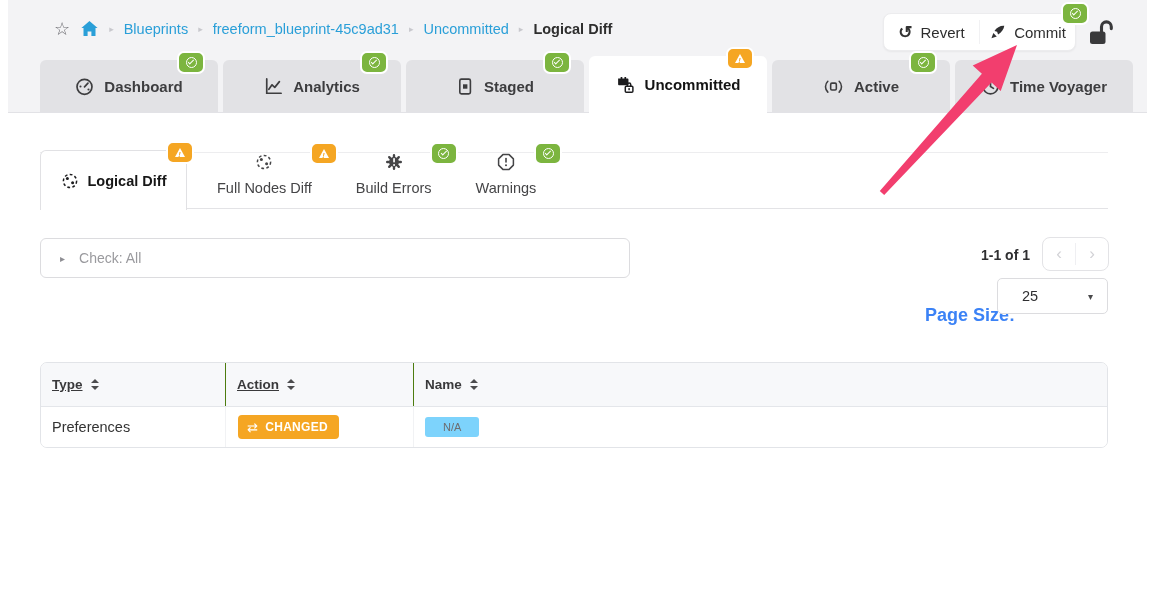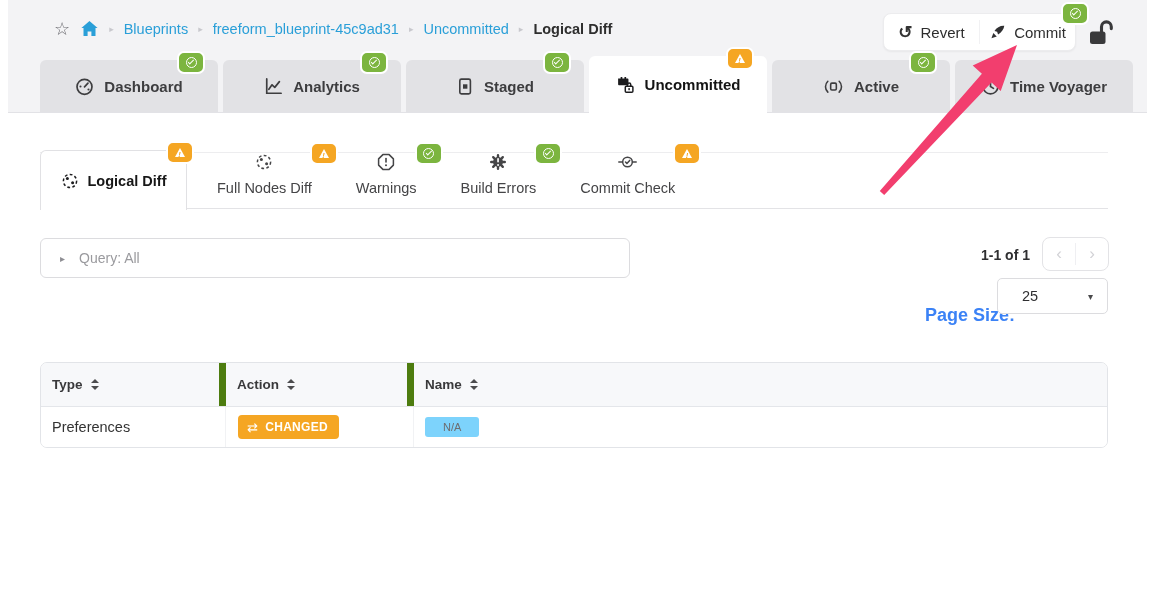--- a/index.html
+++ b/index.html
@@ -145,21 +145,21 @@
   .thead { display:flex; height:44px; background:#f7f8fa; border-bottom:1px solid #e4e6ea; }
   .th {
     display:flex; align-items:center; padding-left:11px;
     font-size:13.5px; font-weight:700; color:#39393b; cursor:pointer;
   }
   .trow { display:flex; height:40px; background:#fff; }
   .td { display:flex; align-items:center; padding-left:11px; font-size:14.5px; color:#333; }
   .col-type { width:185px; }
   .col-action { width:188px; }
   .col-name { flex:1; }
-  .th.col-type, .th.col-action { border-right:7px solid #4d7c0f; }
+  .th.col-type, .th.col-action { border-right:1px solid #4d7c0f;text-decoration:underline; }
   .td.col-type, .td.col-action { border-right:1px solid #f1f2f4; }
 
   .sort { display:inline-flex; flex-direction:column; gap:2.5px; margin-left:8px; }
   .sort i { display:block; width:0; height:0; border-left:4px solid transparent; border-right:4px solid transparent; }
   .sort .up { border-bottom:4.5px solid #4c4c4e; }
   .sort .down { border-top:4.5px solid #4c4c4e; }
 
   .changed-badge {
     display:inline-flex; align-items:center; gap:7px; margin-left:1px;
     background:#f5a623; color:#fff; font-size:12px; font-weight:700;
@@ -339,68 +339,55 @@
       </span>
       <span>Full Nodes Diff</span>
       <span class="nbadge amber subtab-badge">
           <i class="tri"></i>
         </span>
     </div>
 
     <div class="subtab">
       <span>
         <svg class="icn" width="18" height="18" viewBox="0 0 18 18">
-          <polygon points="5.9,1.6 12.1,1.6 16.4,5.9 16.4,12.1 12.1,16.4 5.9,16.4 1.6,12.1 1.6,5.9" stroke="#454547" stroke-width="1.5" fill="none" stroke-linejoin="round"></polygon>
-          <rect x="8.2" y="4.8" width="1.6" height="5" rx="0.8" fill="#454547"></rect>
-          <circle cx="9" cy="12.2" r="1" fill="#454547"></circle>
-        </svg>
-      </span>
-      <span>Warnings</span>
-      <span class="nbadge green subtab-badge">
-          <i class="chk"></i>
-        </span>
-    </div>
-
-    <div class="subtab">
-      <span>
-        <svg class="icn" width="18" height="18" viewBox="0 0 18 18">
           <circle cx="9" cy="9" r="5" fill="#454547"></circle>
           <g stroke="#454547" stroke-width="2.4" stroke-linecap="round">
             <path d="M9 2.2 V3.8 M9 14.2 V15.8 M2.2 9 H3.8 M14.2 9 H15.8 M4.2 4.2 L5.3 5.3 M12.7 12.7 L13.8 13.8 M13.8 4.2 L12.7 5.3 M5.3 12.7 L4.2 13.8"></path>
           </g>
           <rect x="8.2" y="5" width="1.7" height="4.6" rx="0.8" fill="#fff"></rect>
           <circle cx="9.05" cy="11.9" r="1" fill="#fff"></circle>
         </svg>
       </span>
       <span>Build Errors</span>
       <span class="nbadge green subtab-badge">
           <i class="chk"></i>
         </span>
     </div>
 
     <div class="subtab">
       <span>
-        <svg class="icn" width="19" height="18" viewBox="0 0 19 18">
-          <circle cx="9.5" cy="9" r="4.8" stroke="#454547" stroke-width="1.5" fill="none"></circle>
-          <path d="M7.5 9 l1.4 1.4 L11.7 7.4" stroke="#454547" stroke-width="1.5" fill="none" stroke-linecap="round" stroke-linejoin="round"></path>
-          <path d="M0.8 9 H4.2 M14.8 9 H18.2" stroke="#454547" stroke-width="1.5" stroke-linecap="round"></path>
-        </svg>
-      </span>
-      <span>Commit Check</span>
-      <span class="nbadge amber subtab-badge">
-          <i class="tri"></i>
-        </span>
-    </div>
+        <svg class="icn" width="18" height="18" viewBox="0 0 18 18">
+          <polygon points="5.9,1.6 12.1,1.6 16.4,5.9 16.4,12.1 12.1,16.4 5.9,16.4 1.6,12.1 1.6,5.9" stroke="#454547" stroke-width="1.5" fill="none" stroke-linejoin="round"></polygon>
+          <rect x="8.2" y="4.8" width="1.6" height="5" rx="0.8" fill="#454547"></rect>
+          <circle cx="9" cy="12.2" r="1" fill="#454547"></circle>
+        </svg>
+      </span>
+      <span>Warnings</span>
+      <span class="nbadge green subtab-badge">
+          <i class="chk"></i>
+        </span>
+    </div>
+
 
   </div>
 </div>
 
 <div class="query-bar">
   <span class="query-caret">▸</span>
-  <span>Query: All</span>
+  <span>Check: All</span>
 </div>
 
 <div class="range-text">1-1 of 1</div>
 <div class="pager">
   <button class="pager-btn">‹</button>
   <span class="pager-divider"></span>
   <button class="pager-btn">›</button>
 </div>
 
 <div class="pagesize-label">Page Size:</div>

